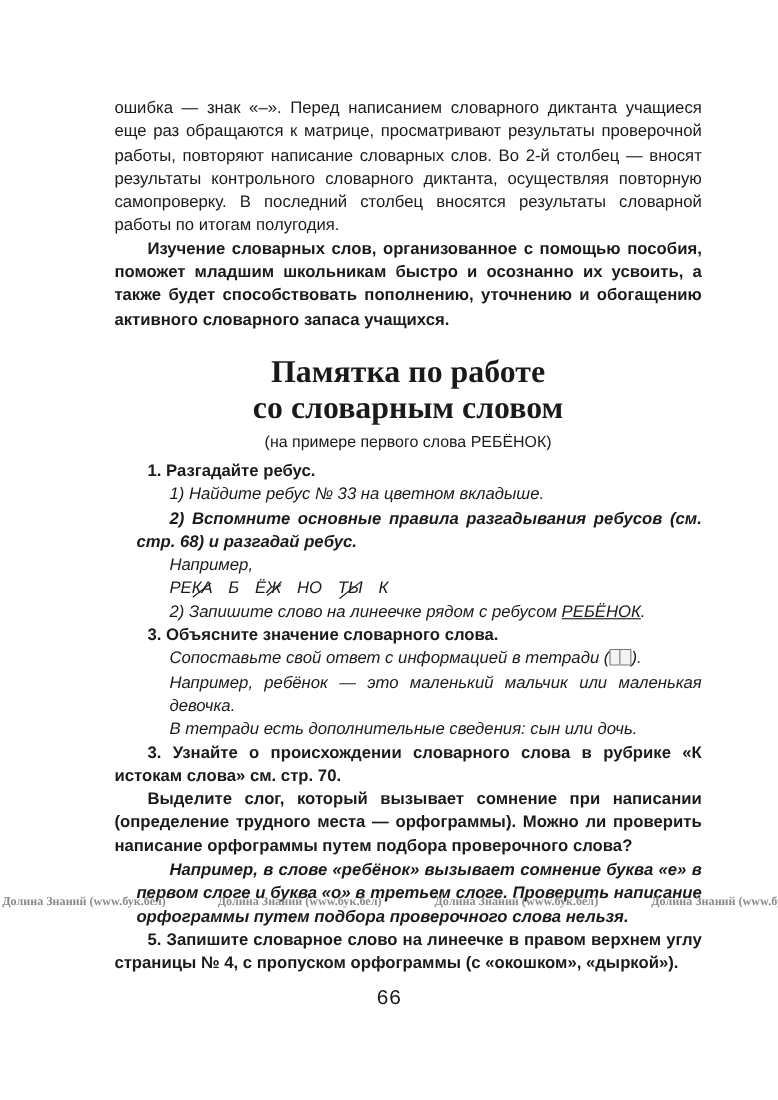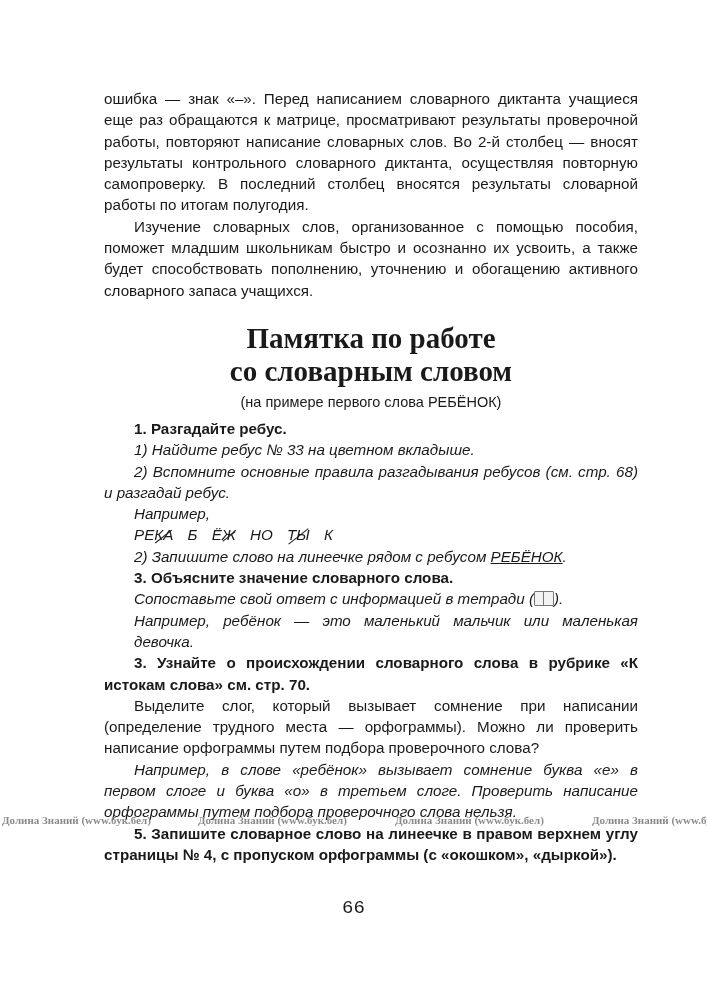--- a/index.html
+++ b/index.html
@@ -1,24 +1,24 @@
 <!DOCTYPE html>
 <html><head>
   <meta charset="utf-8">
   <style>
     html, body { margin: 0; padding: 0; background: #ffffff; }
     body { width: 707px; height: 1000px; position: relative; overflow: hidden; color: #1a1a1a; }
     .page { position: absolute; left: 104px; top: 88px; width: 534px; font-family: "Liberation Sans", sans-serif; font-size: 15.2px; line-height: 21.3px; }
     .p { margin: 0; text-align: justify; }
-    .ind { text-indent: 30px; }
+    .ind { text-indent: 30px; font-weight: bold; }
     .title { font-family: "Liberation Serif", serif; font-weight: bold; font-size: 29px; line-height: 33px; text-align: center; margin: 21px 0 0 0; }
     .subtitle { text-align: center; font-size: 14.5px; line-height: 20px; margin: 4px 0 6px 0; }
     .h { font-weight: bold; margin: 0; }
     .hind { padding-left: 30px; }
-    .it { font-style: italic; }
+    .it { font-style: italic; margin-left: 20px; }
     .indent-block { padding-left: 30px; }
     .strike { position: relative; display: inline-block; }
     .strike::after { content: ""; position: absolute; left: -1px; right: -1px; top: 55%; border-top: 1.3px solid #1a1a1a; transform: rotate(-38deg); }
     .u { text-decoration: underline; }
     .book { display: inline-block; width: 18px; height: 13px; border: 1.2px solid #777; border-radius: 1px; vertical-align: -2px; position: relative; background: #f3f3f3; }
     .book::after { content: ""; position: absolute; left: 8px; top: 0; bottom: 0; border-left: 1.2px solid #777; }
     .rebus span.gap { display: inline-block; width: 10px; }
     .watermark { position: absolute; top: 784px; left: 0; width: 707px; height: 16px; font-family: "Liberation Serif", serif; font-weight: bold; font-size: 11px; color: #8a8a8a; white-space: nowrap; }
     .watermark span { position: absolute; top: 0; margin-top: 30px; }
     .pagenum { position: absolute; top: 897px; left: 0; width: 707px; text-align: center; font-family: Liberation Mono, monospace; font-size: 19px; color: #1a1a1a; }
@@ -49,20 +49,21 @@
       <span><span class="strike">ТЫ</span></span><span class="gap"></span>
       <span><span>К</span></span>
     </p>
     <p class="p it indent-block"><span>2) Запишите слово на  линеечке рядом с ребусом </span><span class="u">РЕБЁНОК</span><span>.</span></p>
   </div>
 
   <div>
     <p class="h hind">3. Объясните значение словарного слова.</p>
     <p class="p it indent-block"><span>Сопоставьте свой ответ с информацией в тетради (</span><span class="book"></span><span>).</span></p>
     <p class="p it indent-block">Например, ребёнок — это маленький мальчик или маленькая девочка.</p>
+    <p class="p it indent-block">В тетради есть дополнительные сведения: сын или дочь.</p>
   </div>
 
   <div>
     <p class="p h ind">3. Узнайте о происхождении словарного слова в рубрике «К истокам слова» см. стр. 70.</p>
   </div>
 
   <div>
     <p class="p ind">Выделите слог, который вызывает сомнение при написании (определение трудного места — орфограммы). Можно ли проверить написание орфограммы путем подбора проверочного слова?</p>
     <p class="p it ind">Например, в слове «ребёнок» вызывает сомнение буква «е» в первом слоге и буква «о» в третьем слоге. Проверить написание орфограммы путем подбора проверочного слова нельзя.</p>
   </div>

